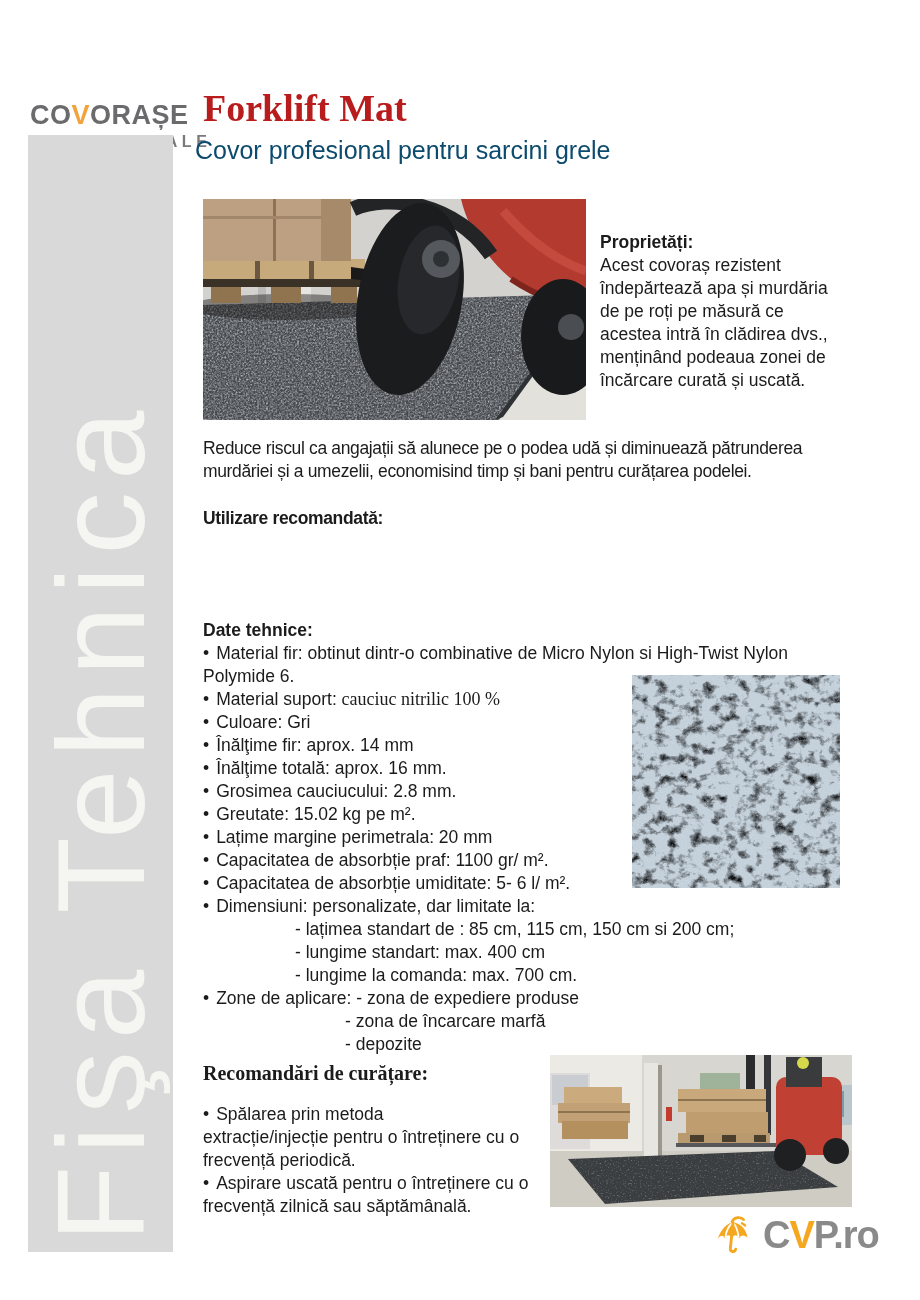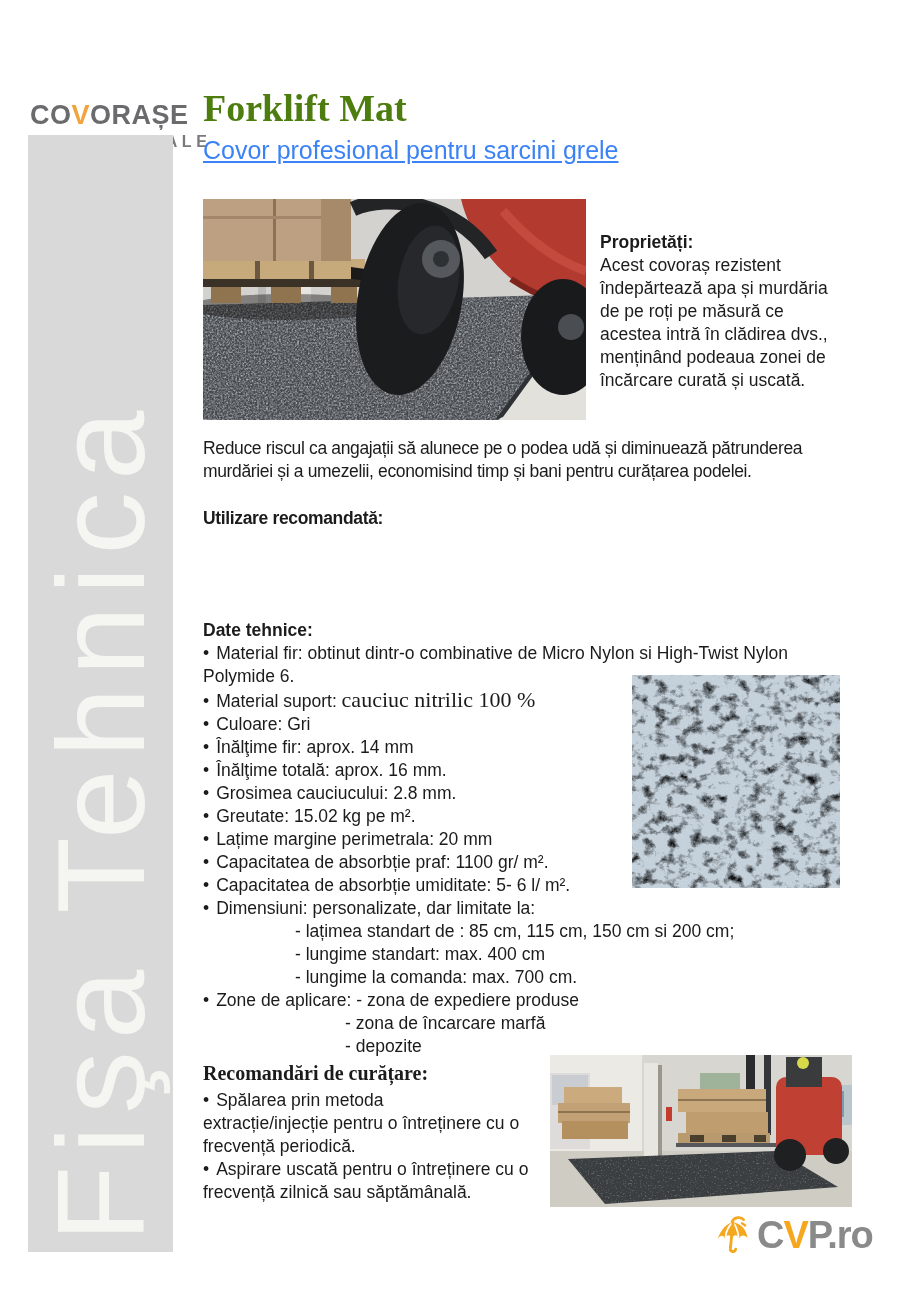--- a/index.html
+++ b/index.html
@@ -15,49 +15,49 @@
 
   
   .sidebar-bar { position:absolute; left:28px; top:135px; width:145px; height:1117px; background:#d9d9d9; }
   .sidebar-vert { position:absolute; left:28px; top:1252px; width:1117px; height:145px;
                   transform:rotate(-90deg); transform-origin:0 0;
                   font-size:125px; letter-spacing:12px; line-height:145px; padding-left:10px;
                   color:#f5f5f2; white-space:nowrap; }
 
   
   .title { position:absolute; left:203px; top:86px; font-family:"Liberation Serif", serif;
-           font-weight:bold; font-size:38px; color:#4d7c0f; }
-  .subtitle { position:absolute; left:203px; top:136px; font-size:25px; color:#3b82f6;text-decoration:underline; }
+           font-weight:bold; font-size:38px; color:#b91c1c; }
+  .subtitle { position:absolute; left:195px; top:136px; font-size:25px; color:#0c4a6e; }
 
   
   .pre { white-space:pre-line; }
   .narrow { letter-spacing:-0.35px; }
   .line { line-height:23px; font-size:17.5px; }
   .bullet { display:inline; margin-right:7px; }
   .sub  { padding-left:92px; }
   .sub2 { padding-left:142px; }
   .bold-h { font-weight:bold; }
 
   
   .props { position:absolute; left:600px; top:231px; width:300px; font-size:17.5px; line-height:23px; }
   .intro { position:absolute; left:203px; top:437px; width:714px; font-size:17.5px; line-height:23px; }
   .usage { position:absolute; left:203px; top:507px; width:714px; }
   .specs { position:absolute; left:203px; top:619px; width:680px; }
   .cleaning { position:absolute; left:203px; top:1060px; width:352px; }
-  .cleaning-h { font-family:"Liberation Serif", serif; font-weight:bold; font-size:20px; line-height:26px; margin-bottom:3px; }
-  .serif-val { font-family:"Liberation Serif", serif; font-size:22px; }
+  .cleaning-h { font-family:"Liberation Serif", serif; font-weight:bold; font-size:20px; line-height:26px; margin-bottom:17px; }
+  .serif-val { font-family:"Liberation Serif", serif; font-size:18px; }
 
   
   .photo1 { position:absolute; left:203px; top:199px; width:383px; height:221px; }
   .texture { position:absolute; left:632px; top:675px; width:208px; height:213px; }
   .photo2 { position:absolute; left:550px; top:1055px; width:302px; height:152px; }
   .photo1 svg, .texture svg, .photo2 svg { display:block; width:100%; height:100%; }
 
   
-  .cvp { position:absolute; left:712px; top:1214px; display:flex; align-items:center; gap:5px;justify-content:center; }
+  .cvp { position:absolute; left:712px; top:1214px; display:flex; align-items:center; gap:11px;justify-content:center; }
   .cvp-text { font-size:38px; font-weight:bold; color:#8a8a8a; letter-spacing:-1px; }
   .cvp-text .accent { color:#f5a81f; }
 </style>
 </head>
 <body>
 
 <div id="page">
 
   <div class="brand">
     <div class="brand-name"><span>CO</span><span class="accent">V</span><span>ORAȘE</span></div>

